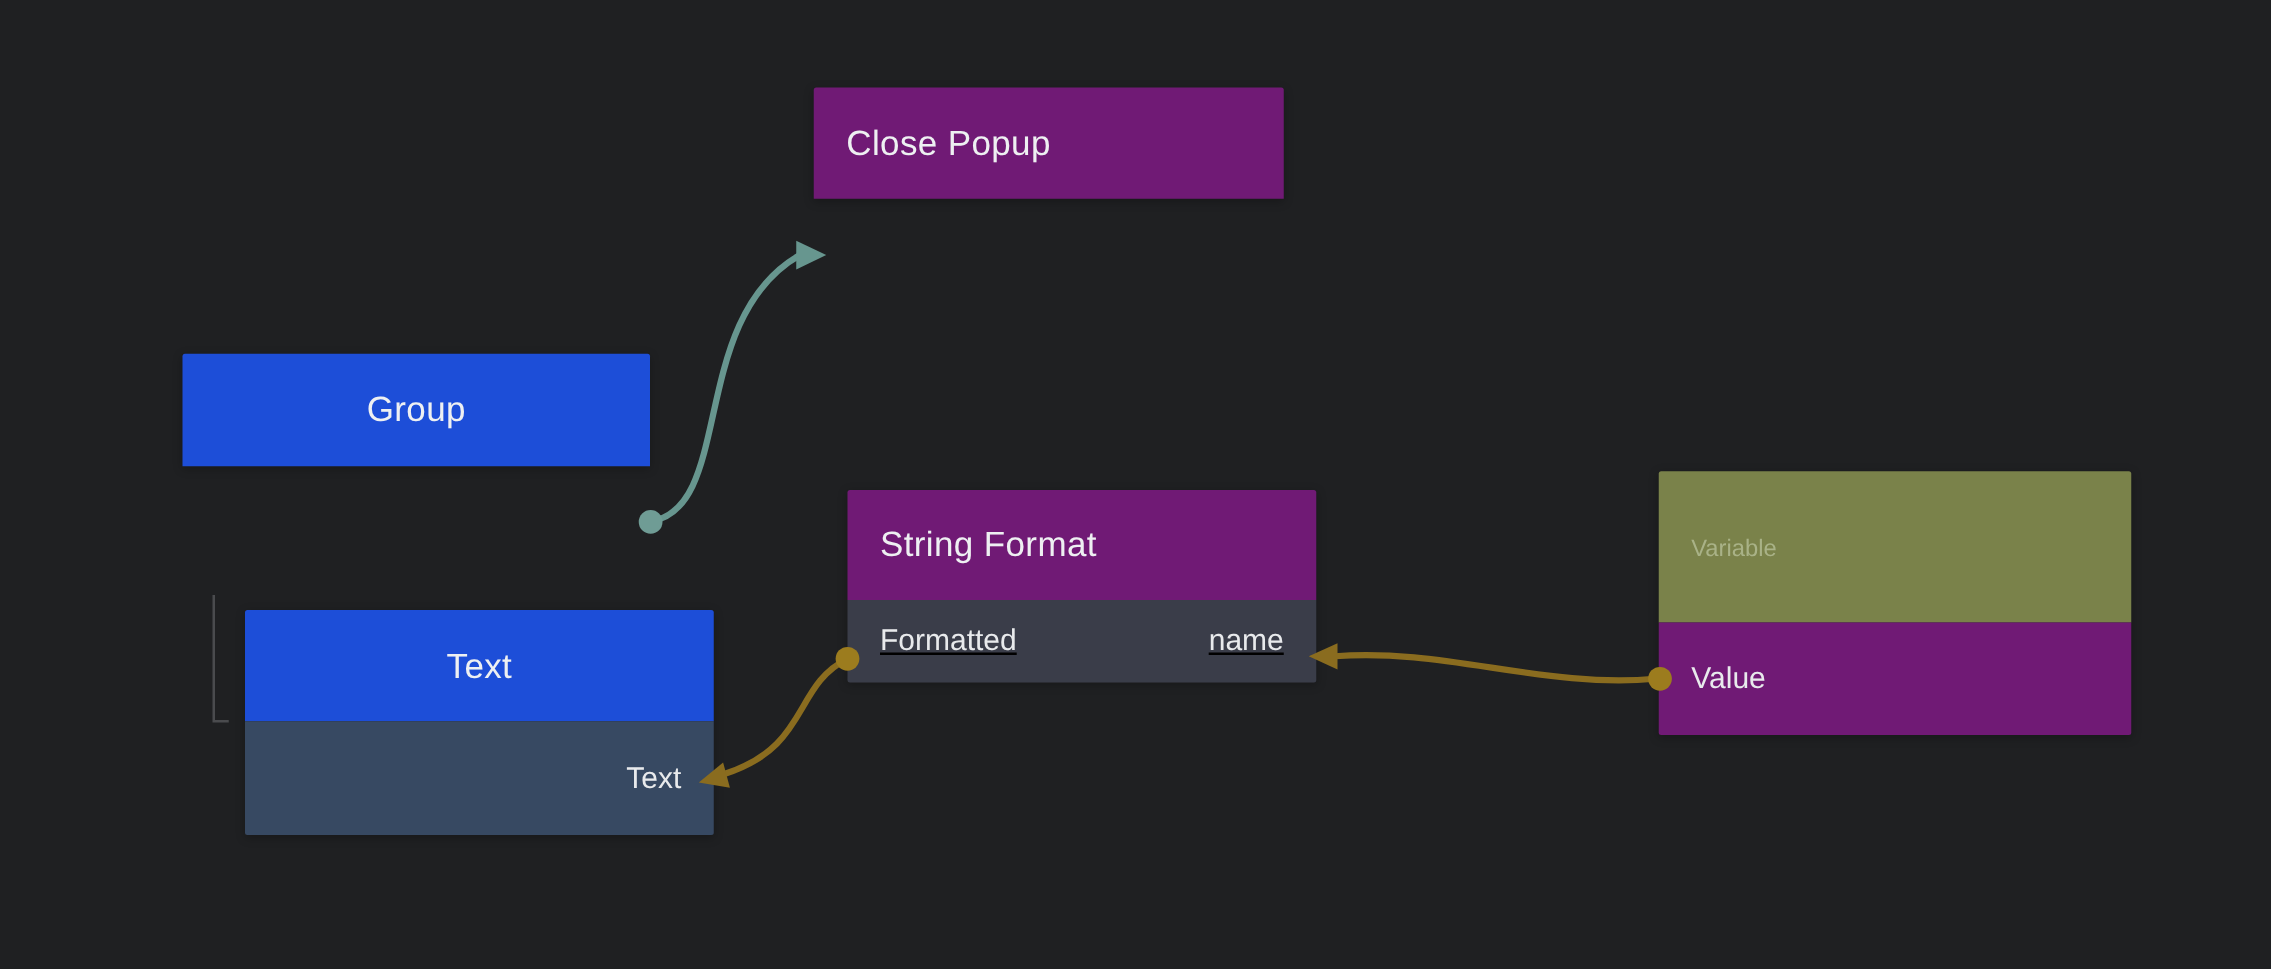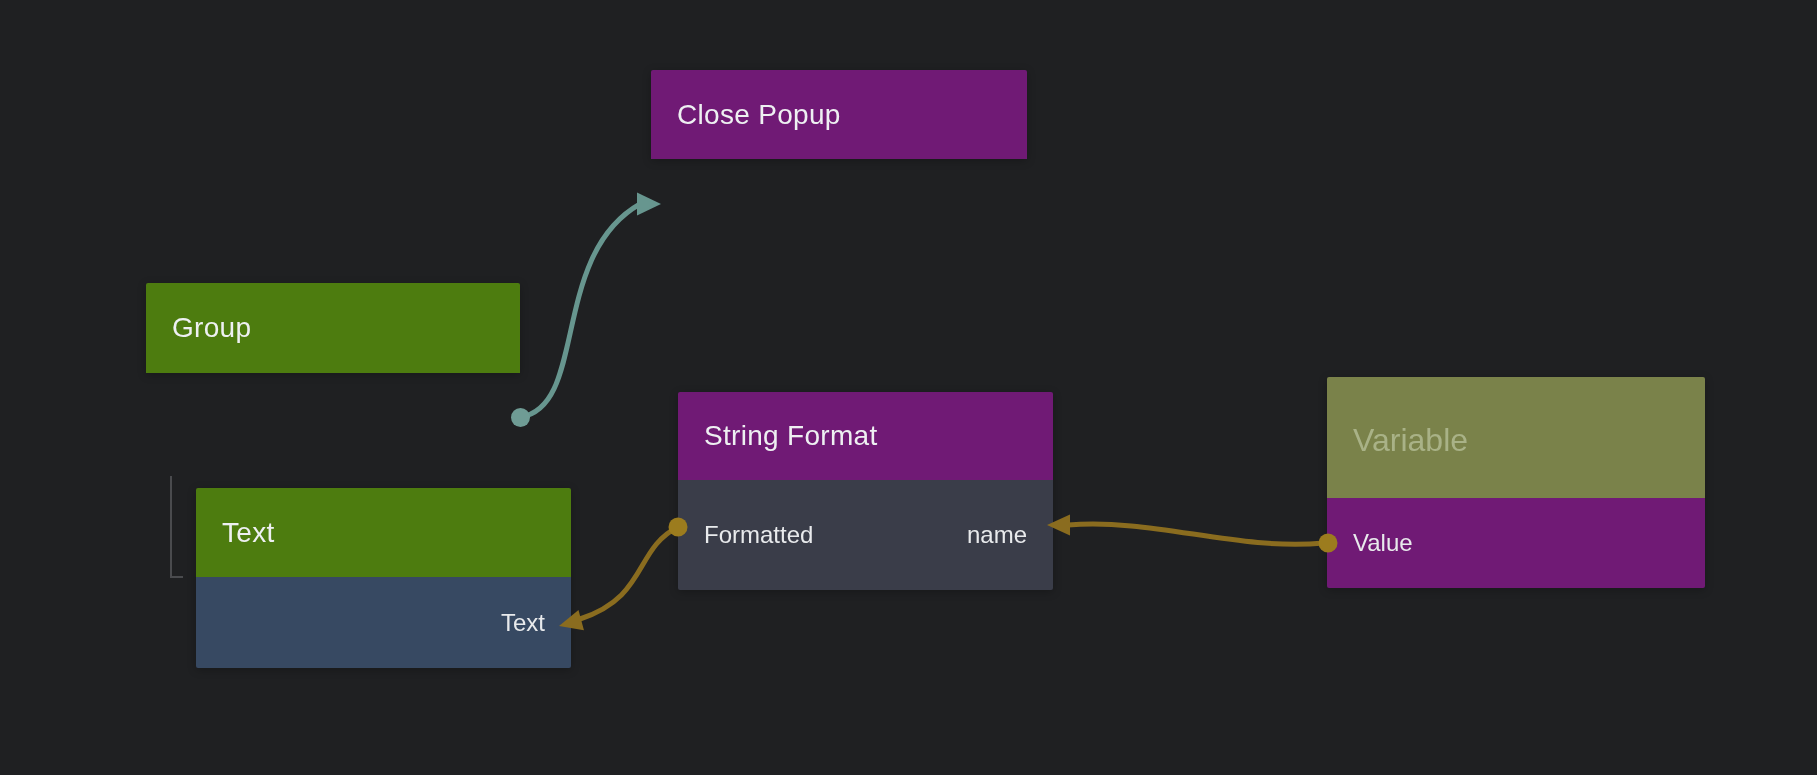--- a/index.html
+++ b/index.html
@@ -33,59 +33,59 @@
   }
   .node-title {
     font-size: 28px;
     font-weight: 400;
     color: #eef0f2;
     letter-spacing: 0.3px;
     white-space: nowrap;
   }
   .node-title.bold { font-weight: 700; }
   .node-sub {
-    font-size: 32px;
+    font-size: 19px;
     font-weight: 400;
     color: #a9b287;
     margin-top: 5px;
     white-space: nowrap;
   }
   .port-label {
     font-size: 24px;
     color: #e8eaec;
     white-space: nowrap;
   }
   .row-left   { justify-content: flex-start; }
   .row-right  { justify-content: flex-end; }
   .row-split  { justify-content: space-between; }
 
   
   .gray  .node-header { background: #701a75; }
   .gray  .node-body   { background: #3a3d49; }
-  .blue  .node-header { background: #4d7c0f; }
+  .blue  .node-header { background: #1d4ed8; align-items: center; }
   .blue  .node-body   { background: #374962; }
   .olive .node-header { background: #7a824a; }
   .olive .node-body   { background: #701a75; }
 
   
   #node-close-popup   { left: 651px;  top: 70px;  width: 376px; }
   #node-close-popup   .node-header { height: 89px; }
   #node-close-popup   .node-body   { height: 91px; }
 
   #node-group         { left: 146px;  top: 283px; width: 374px; }
   #node-group         .node-header { height: 90px; }
   #node-group         .node-body   { height: 90px; }
 
   #node-text          { left: 196px;  top: 488px; width: 375px; }
   #node-text          .node-header { height: 89px; }
   #node-text          .node-body   { height: 91px; }
 
   #node-string-format { left: 678px;  top: 392px; width: 375px; }
   #node-string-format .node-header { height: 88px; }
-  #node-string-format .node-body   { height: 110px; }
+  #node-string-format .node-body   { height: 66px; text-decoration: underline; }
 
   #node-username      { left: 1327px; top: 377px; width: 378px; }
   #node-username      .node-header { height: 121px; }
   #node-username      .node-body   { height: 90px; }
 
   svg.wire-layer {
     position: absolute;
     left: 0; top: 0;
     width: 1817px; height: 775px;
     pointer-events: none;

